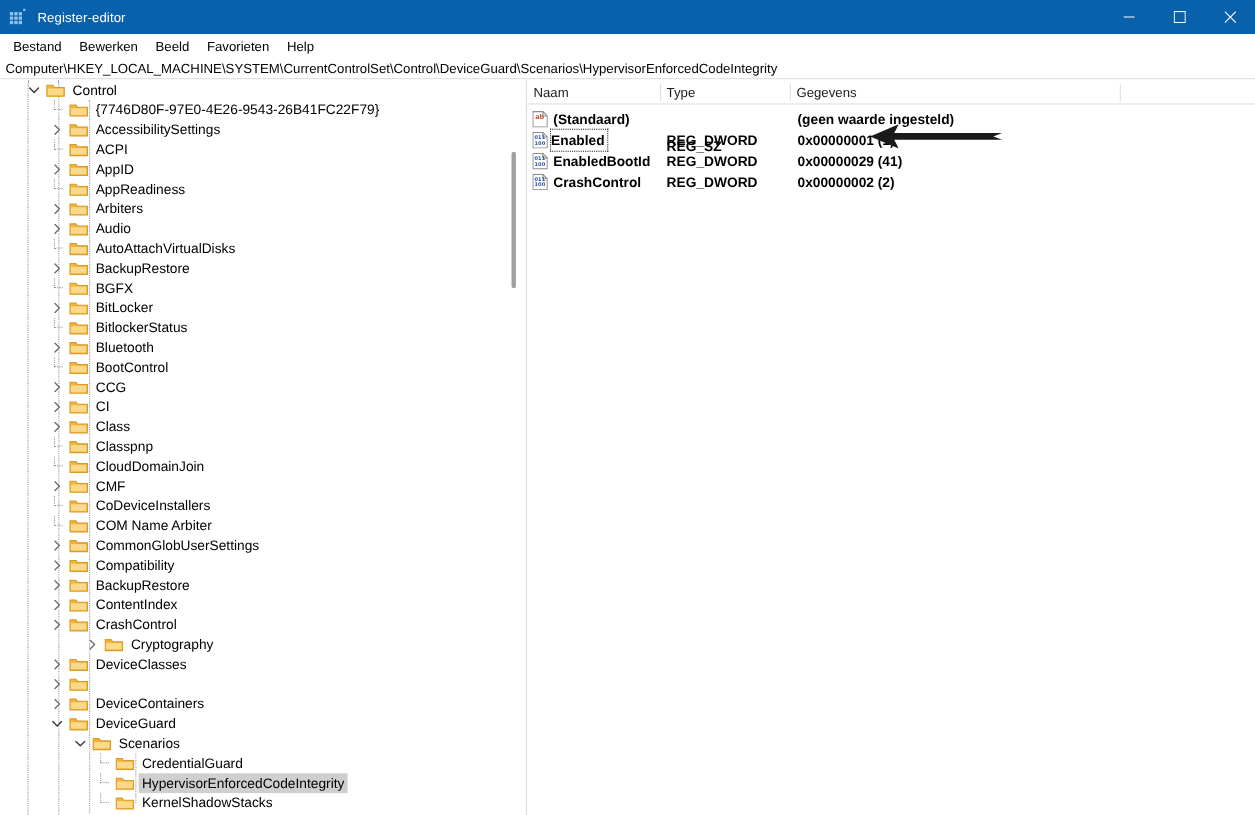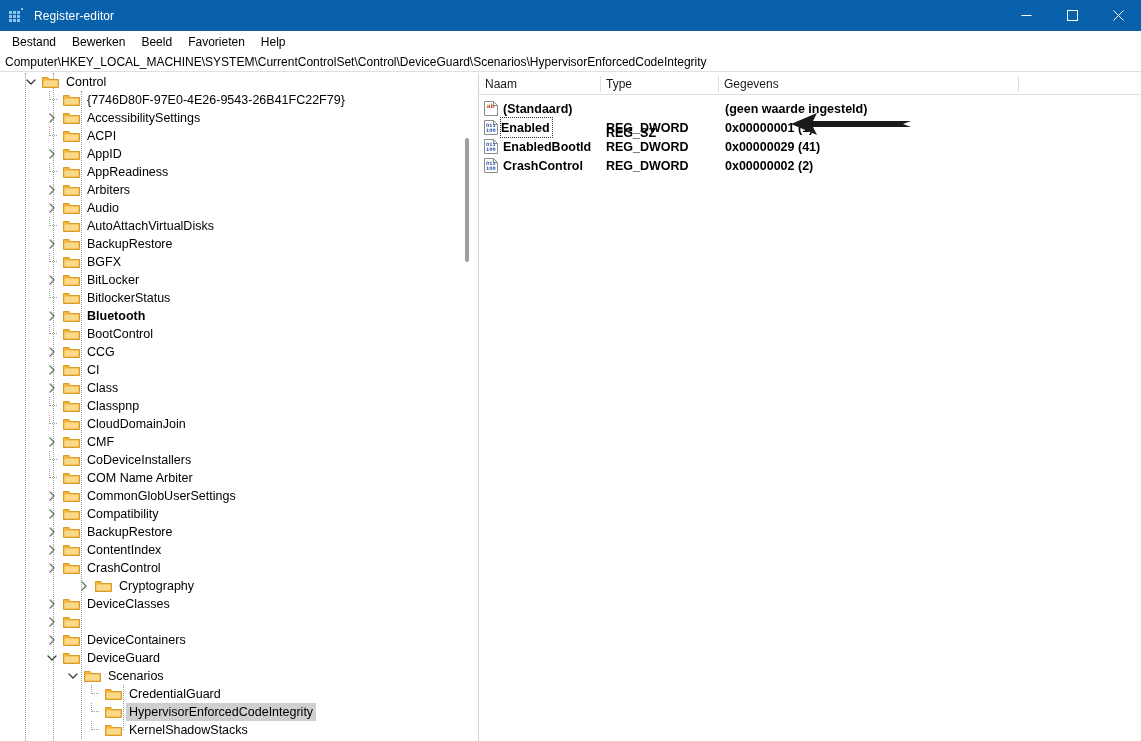--- a/index.html
+++ b/index.html
@@ -433,21 +433,21 @@
           <div class="tnode" style="top: 216px; position: absolute; left: 0px; right: 0px;">
             <span class="elbow" style="left: 49px; top: 0px; height: 9px;"></span>
             <span class="tfolder" style="left: 63px; top: 2px;">
               <svg class="folder-svg" width="17" height="14" viewBox="0 0 17 14">
                 <path d="M0.5,2.5 L0.5,12.5 L16.5,12.5 L16.5,4.5 L7.5,4.5 L6,2.5 Z" fill="#f2b33d" stroke="#d99a28" stroke-width="1"></path>
                 <path d="M1.5,5.5 L15.5,5.5 L15.5,11.5 L1.5,11.5 Z" fill="#fbd98b" stroke="none"></path>
               </svg>
             </span>
             <span class="tlabel" style="left: 84px;">BitlockerStatus</span>
           </div>
-          <div class="tnode" style="top: 234px; position: absolute; left: 0px; right: 15px; font-weight: bold;">
+          <div class="tnode" style="top: 234px; position: absolute; left: 0px; right: 15px;">
             <span class="twist" style="left: 44px;">
               <svg class="chev" width="8" height="10" viewBox="0 0 8 10">
                 <polyline points="2,1 6,5 2,9" fill="none" stroke="#707070" stroke-width="1.3" stroke-linecap="round" stroke-linejoin="round"></polyline>
               </svg>
             </span>
             <span class="tfolder" style="left: 63px; top: 2px;">
               <svg class="folder-svg" width="17" height="14" viewBox="0 0 17 14">
                 <path d="M0.5,2.5 L0.5,12.5 L16.5,12.5 L16.5,4.5 L7.5,4.5 L6,2.5 Z" fill="#f2b33d" stroke="#d99a28" stroke-width="1"></path>
                 <path d="M1.5,5.5 L15.5,5.5 L15.5,11.5 L1.5,11.5 Z" fill="#fbd98b" stroke="none"></path>
               </svg>

